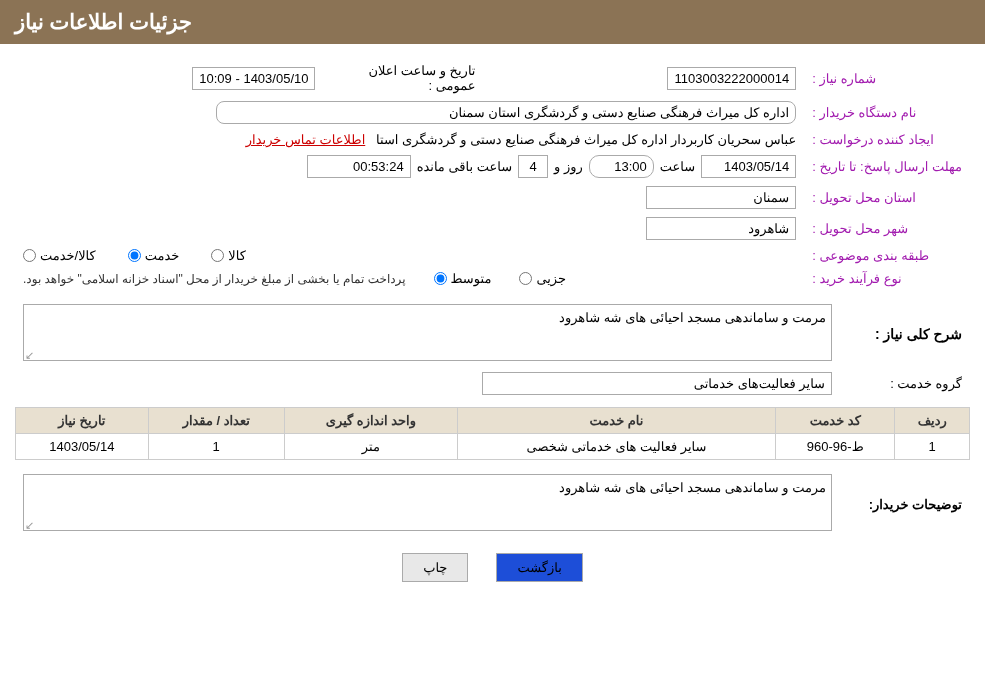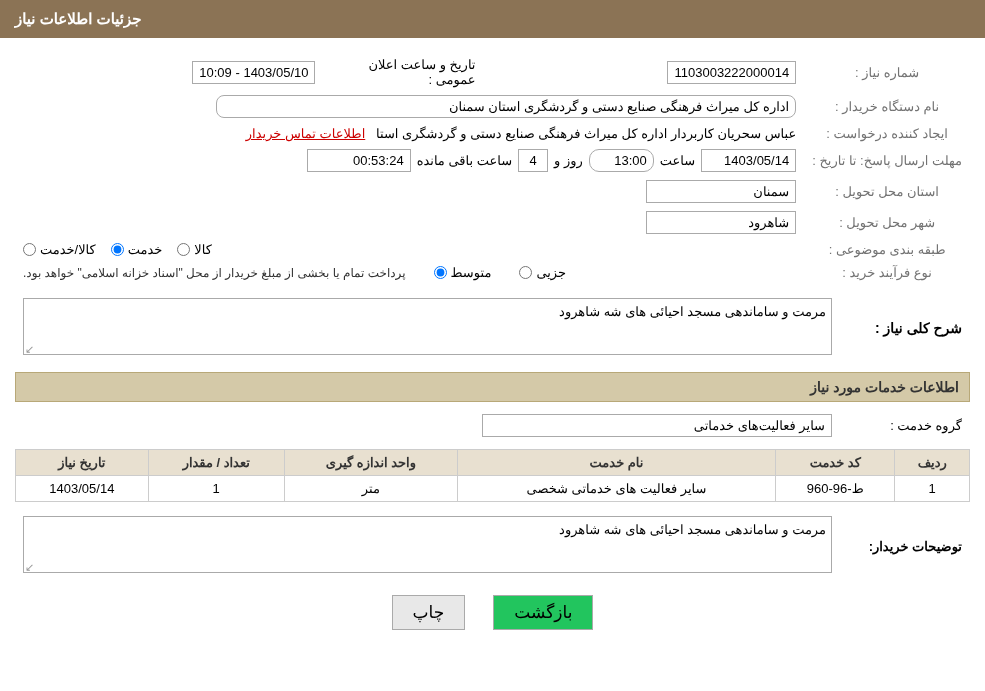--- a/index.html
+++ b/index.html
@@ -13,21 +13,21 @@
       width: 985px;
       min-height: 691px;
       background: #fff;
       padding: 0;
     }
     .header-bar {
       background: #8B7355;
       color: #fff;
       text-align: left;
       padding: 10px 15px;
-      font-size: 15px;
+      font-size: 21px;
       font-weight: bold;
     }
     .content-area {
       padding: 15px;
     }
     .section-title {
       background: #d4c9a8;
       border: 1px solid #b8a878;
       color: #333;
       font-weight: bold;
@@ -37,43 +37,43 @@
     }
     .info-table {
       width: 100%;
       border-collapse: collapse;
     }
     .info-table td {
       padding: 4px 8px;
       vertical-align: middle;
     }
     .label-cell {
-      text-align: center;
-      color: #737373;
+      text-align: left;
+      color: #a21caf;
       white-space: nowrap;
       font-weight: normal;
       width: 130px;
     }
     .value-cell {
       text-align: right;
     }
     .input-box {
       border: 1px solid #aaa;
       background: #fff;
       padding: 3px 6px;
       display: inline-block;
     }
     .highlight-link {
       color: #c00;
       text-decoration: underline;
       cursor: pointer;
     }
     .radio-group {
       display: flex;
-      gap: 15px;
+      gap: 32px;
       align-items: center;
       flex-direction: row-reverse;
     }
     .radio-item {
       display: flex;
       align-items: center;
       gap: 4px;
     }
     .process-row {
       display: flex;
@@ -120,28 +120,28 @@
       justify-content: center;
       gap: 10px;
       margin-top: 15px;
       padding-bottom: 15px;
     }
     .btn {
       padding: 6px 20px;
       border: 1px solid #aaa;
       cursor: pointer;
       font-family: Tahoma, Arial, sans-serif;
-      font-size: 17px;
+      font-size: 13px;
       background: #f5f5f5;
     }
     .btn-print {
       background: #e8e8e8;
     }
     .btn-back {
-      background: #22c55e;
+      background: #1d4ed8;
       margin-left: 18px;
     }
     .row-flex {
       display: flex;
       align-items: center;
       gap: 6px;
     }
     .textarea-wrapper {
       position: relative;
       display: inline-block;
@@ -271,21 +271,20 @@
         <td style="width:130px; text-align:right; vertical-align:middle; font-weight:bold; font-size:14px;">شرح کلی نیاز :</td>
         <td>
           <div class="textarea-wrapper">
             <textarea class="textarea-box" rows="3" style="">مرمت و ساماندهی مسجد احیائی های شه شاهرود</textarea>
           </div>
         </td>
       </tr>
     </tbody>
       </table>
 
-    <div class="section-title">اطلاعات خدمات مورد نیاز</div>
 
     <table class="info-table">
       <tbody>
           <tr>
         <td style="width:130px; text-align:right;">گروه خدمت :</td>
         <td>
           <span class="input-box" style="min-width:350px; display:inline-block;">سایر فعالیت‌های خدماتی</span>
         </td>
       </tr>
     </tbody>

